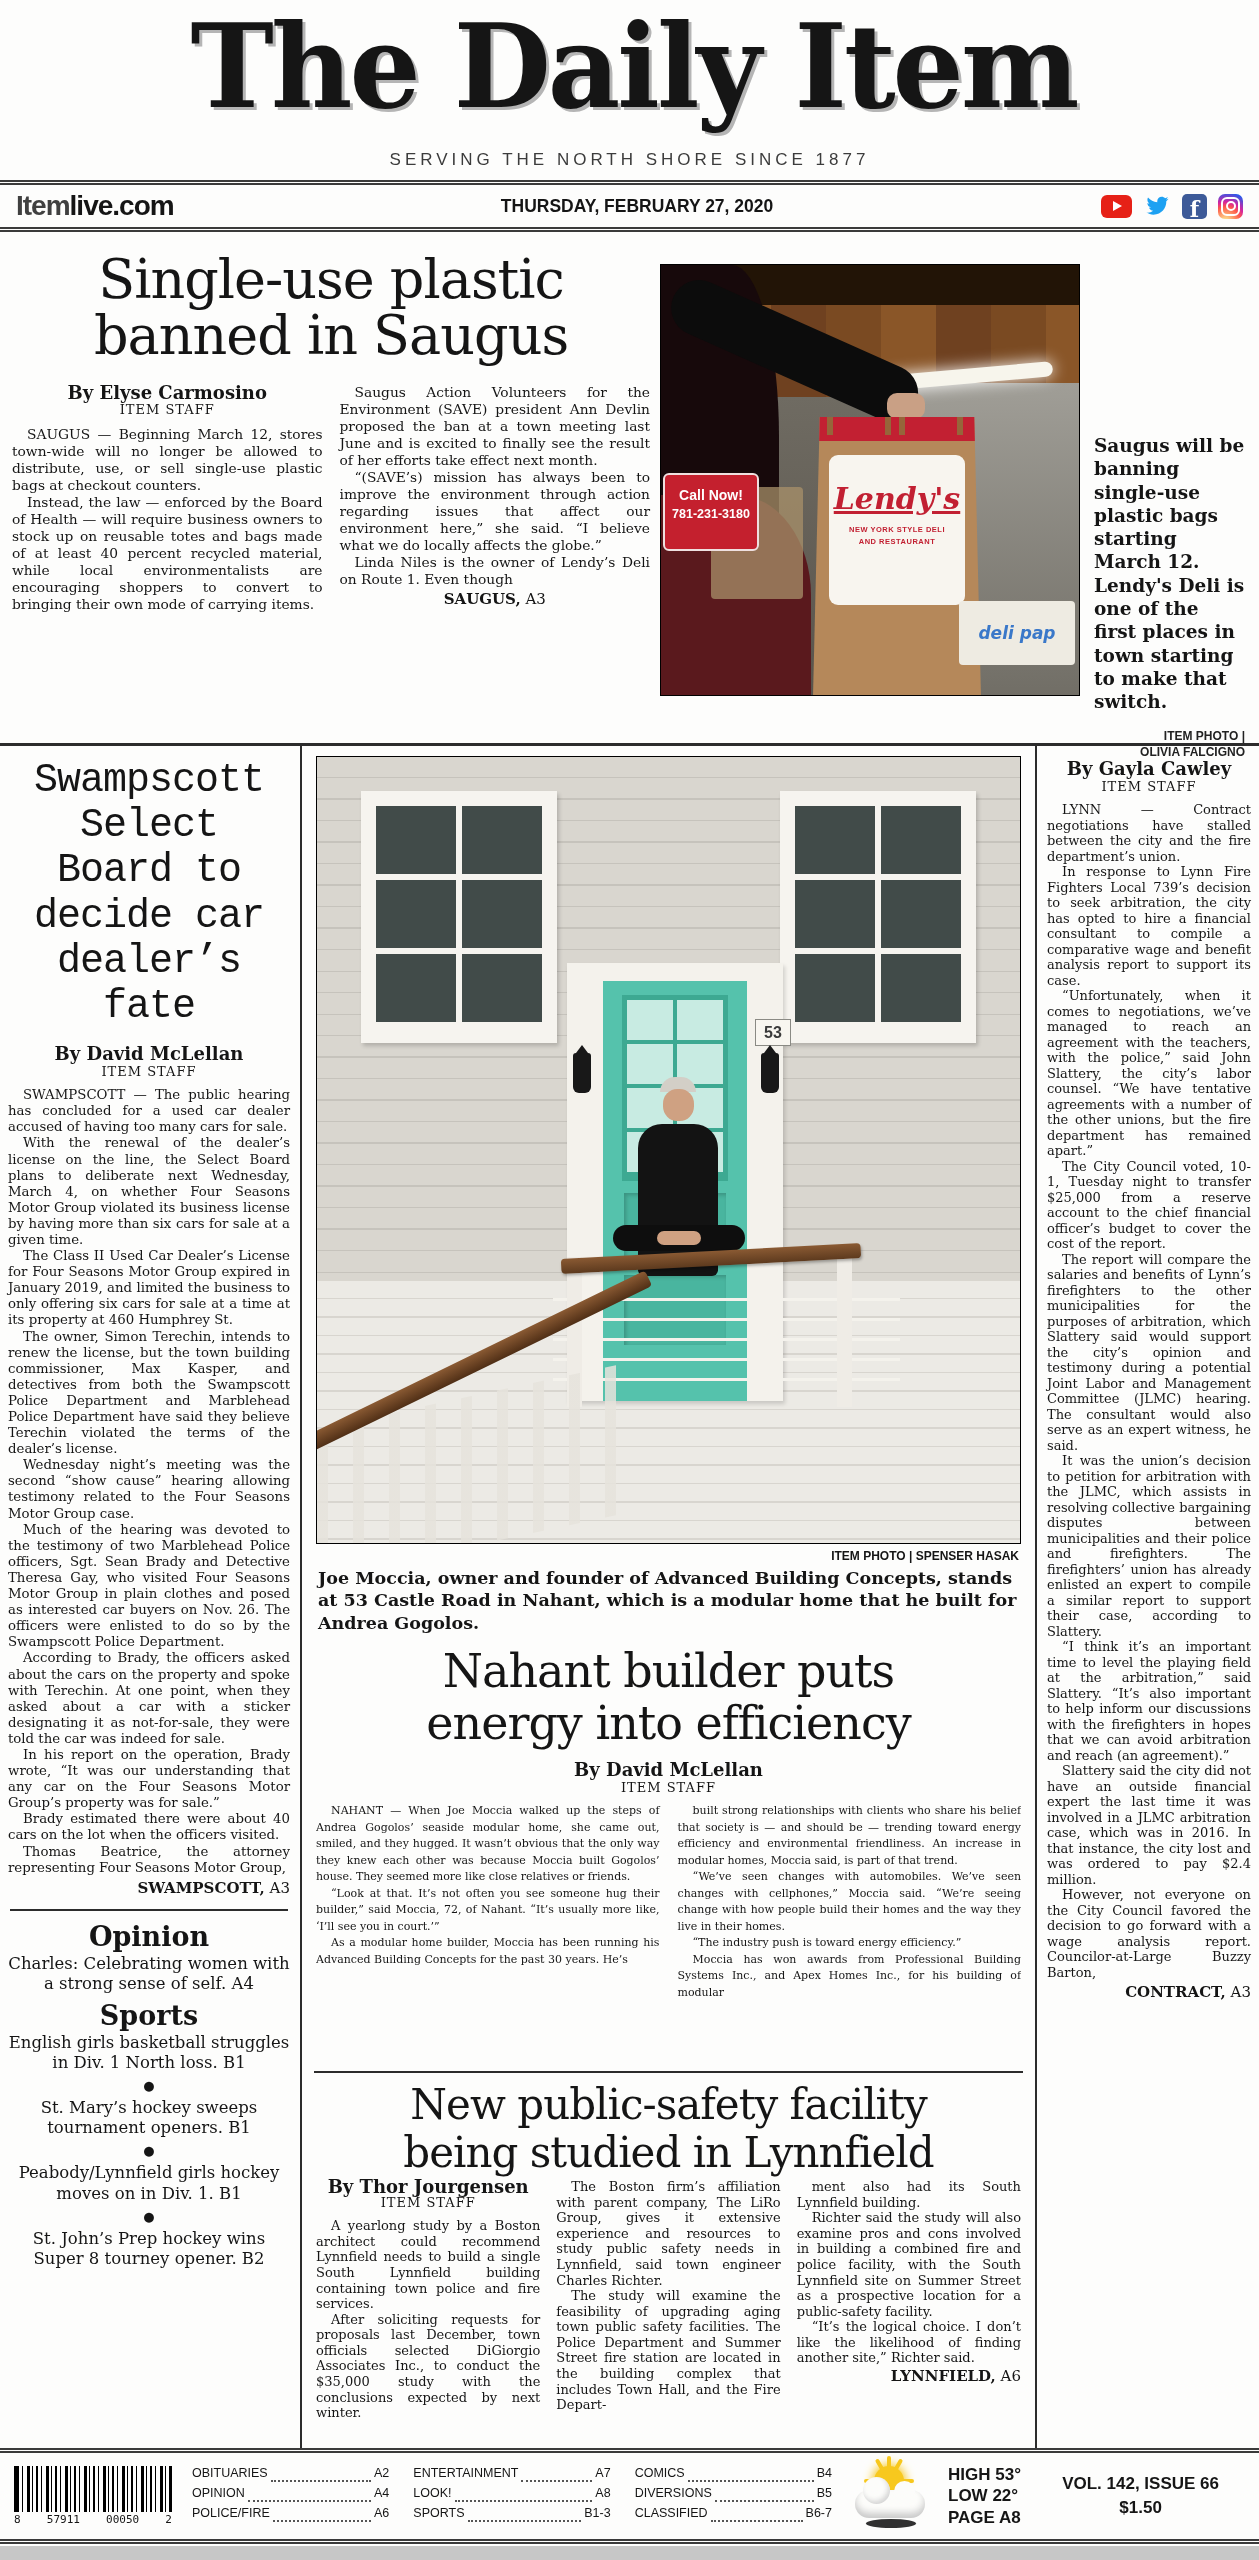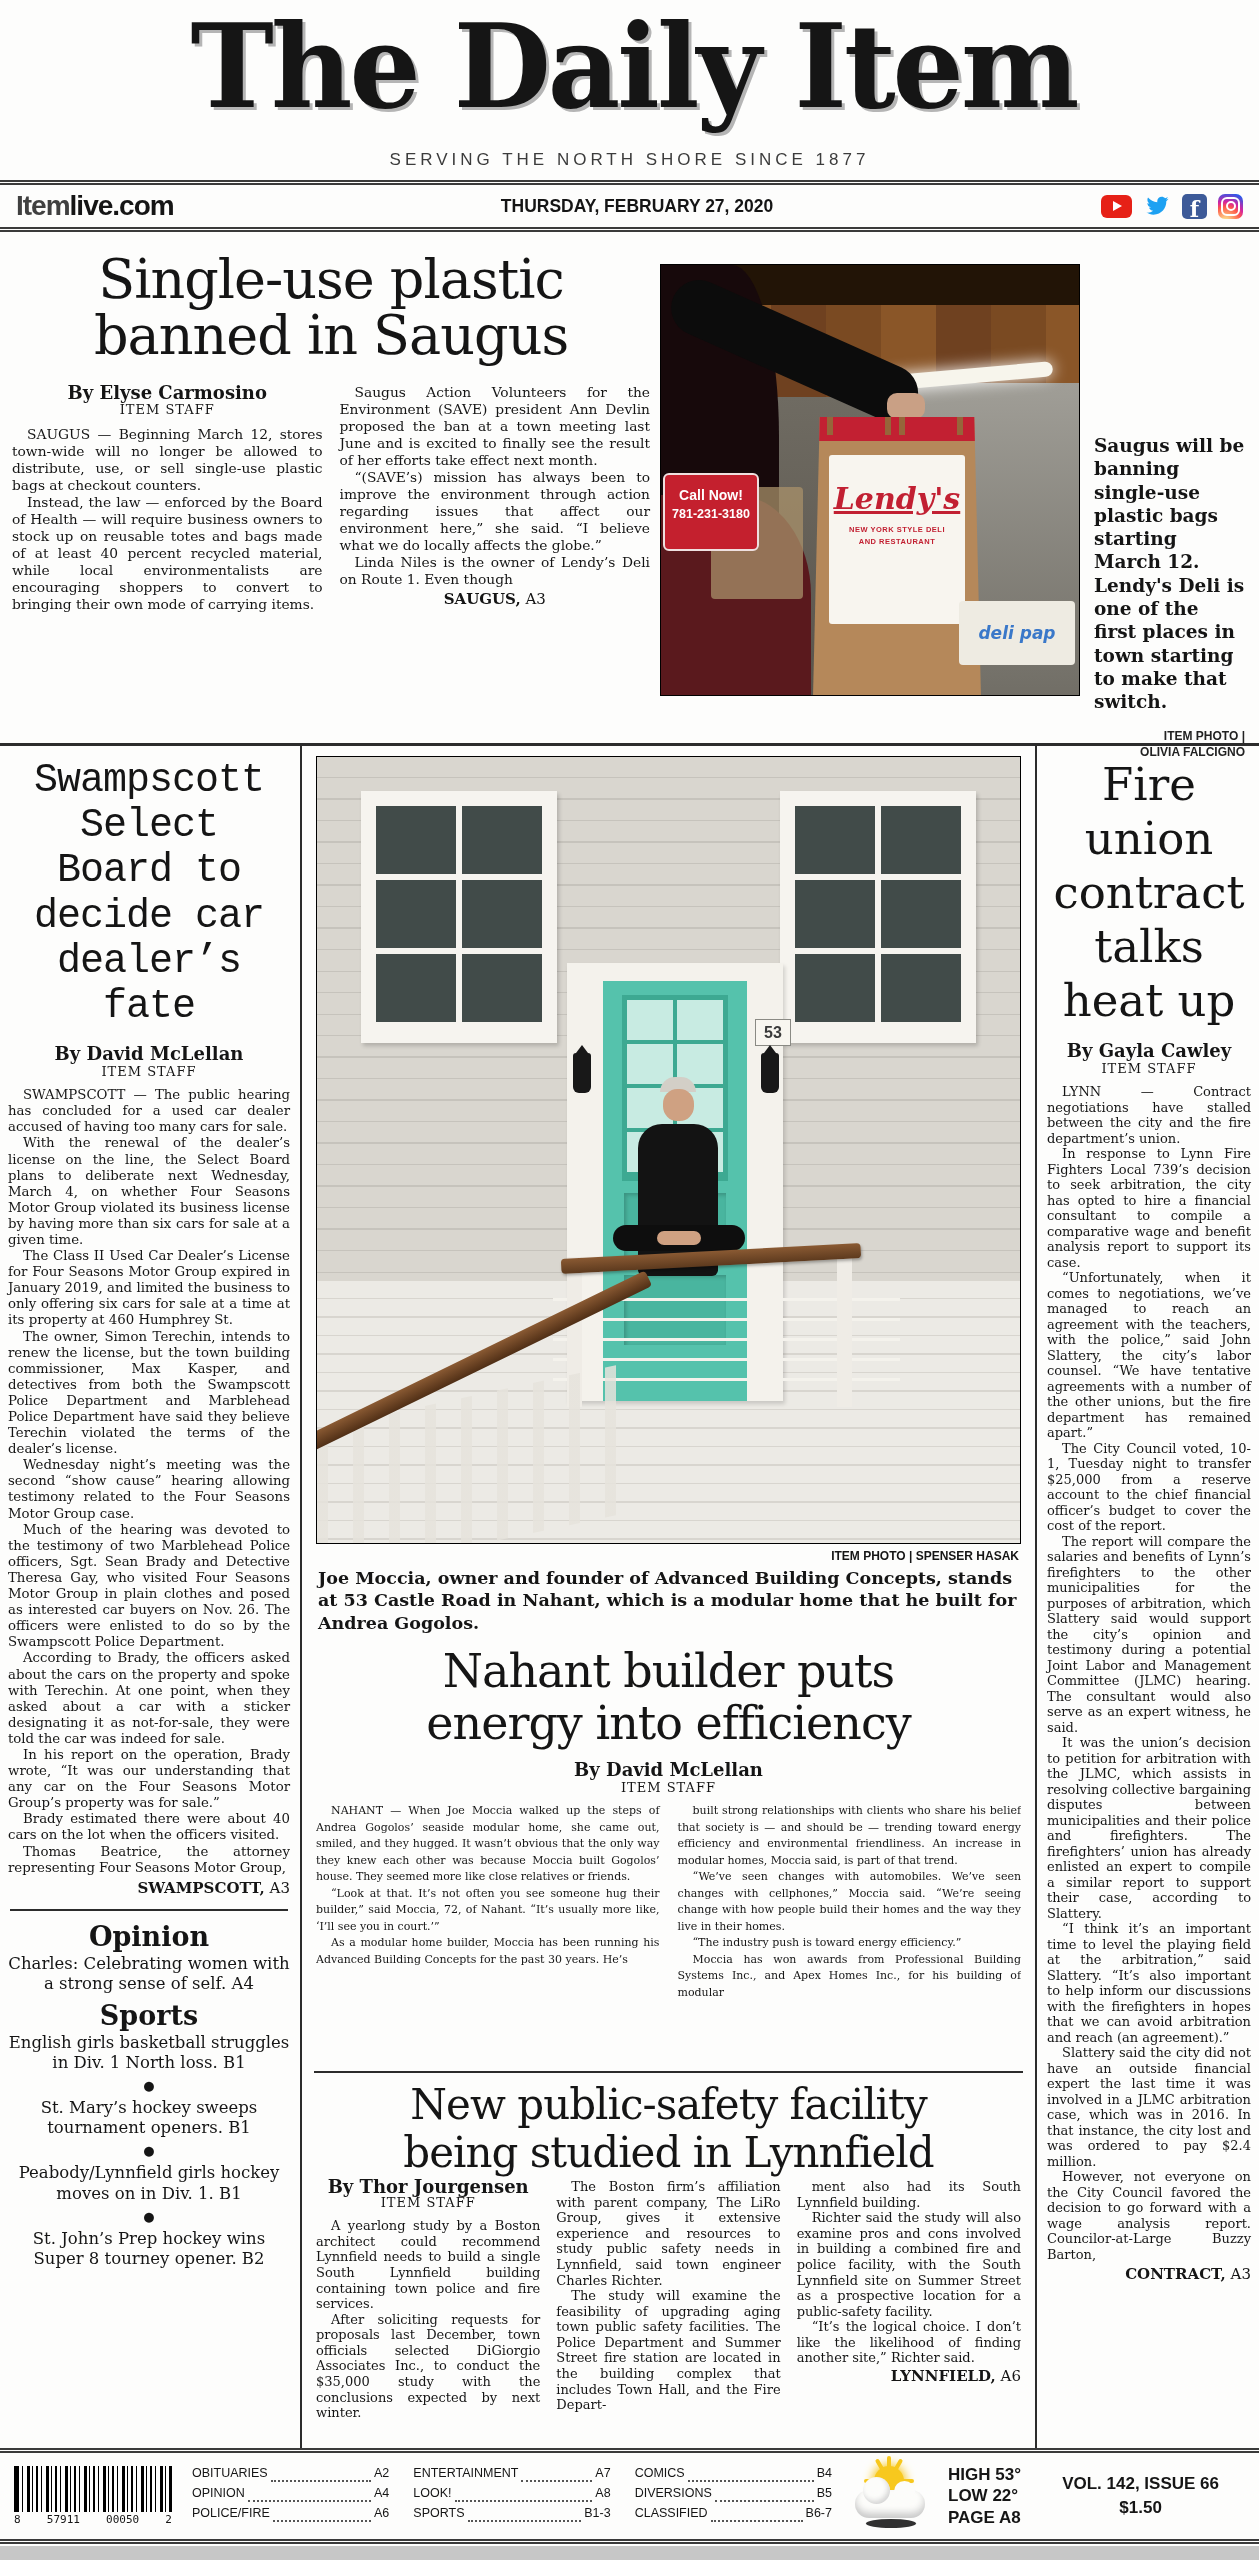--- a/index.html
+++ b/index.html
@@ -63,21 +63,21 @@
   .lp-steel { position: absolute; top: 118px; right: 0; width: 170px; bottom: 0; background: linear-gradient(180deg, #a09e97, #716e66); }
   .lp-light { position: absolute; top: 104px; right: 26px; width: 180px; height: 15px; background: #f7f5ec; transform: rotate(-5deg); border-radius: 8px; box-shadow: 0 0 16px #fff; }
   .lp-person { position: absolute; top: 0; left: 0; width: 118px; height: 100%; background: #17090b; border-radius: 0 40% 0 0; }
   .lp-maroon { position: absolute; bottom: 0; left: 0; width: 150px; height: 200px; background: #5a191d; border-radius: 0 50% 0 0; }
   .lp-arm { position: absolute; top: 6px; left: 24px; width: 265px; height: 56px; background: #0c0c0c; border-radius: 28px; transform: rotate(24deg); transform-origin: left top; }
   .lp-hand { position: absolute; top: 128px; left: 226px; width: 38px; height: 26px; background: #c9a085; border-radius: 10px; }
   .lp-bag2 { position: absolute; left: 50px; bottom: 96px; width: 92px; height: 112px; background: #a8906a; opacity: .75; border-radius: 4px; }
   .lp-bag { position: absolute; top: 152px; left: 152px; width: 168px; height: 280px; background: #b5885a; clip-path: polygon(4% 0, 96% 0, 100% 100%, 0 100%); }
   .lp-handle { position: absolute; top: -58px; width: 64px; height: 76px; border: 6px solid #96653a; border-bottom: none; border-radius: 36px 36px 0 0; }
   .lp-band { height: 24px; background: #c22032; }
-  .lp-label { position: absolute; top: 38px; left: 16px; right: 16px; height: 169px; background: #f8f5ef; border-radius: 3px; text-align: center; padding-top: 26px; }
+  .lp-label { position: absolute; top: 38px; left: 16px; right: 16px; height: 150px; background: #f8f5ef; border-radius: 9px; text-align: center; padding-top: 26px; }
   .lp-brand { font-family: "DejaVu Serif", serif; font-style: italic; font-weight: bold; font-size: 30px; color: #c22032; text-decoration: underline; }
   .lp-sub { font-family: "Liberation Sans", sans-serif; font-weight: bold; font-size: 7.5px; color: #c22032; margin-top: 8px; line-height: 1.6; letter-spacing: .5px; }
   .lp-sign { position: absolute; top: 208px; left: 2px; width: 96px; height: 78px; background: #c4202e; border: 2px solid #efe0e0; border-radius: 6px; color: #fff; text-align: center; font-family: "Liberation Sans", sans-serif; font-weight: bold; padding-top: 12px; }
   .lp-sign .l1 { font-size: 14px; } .lp-sign .l2 { font-size: 12.5px; margin-top: 4px; }
   .lp-deli { position: absolute; right: 4px; bottom: 30px; width: 116px; height: 64px; background: #eeebe2; border-radius: 4px; color: #3a78c9; font-style: italic; font-weight: bold; font-size: 17px; font-family: "DejaVu Sans", sans-serif; display: flex; align-items: center; justify-content: center; }
   
   .main { display: flex; height: 1702px; }
   .col-left { width: 302px; padding: 12px 10px 0 8px; border-right: 2px solid #2c2c2c; overflow: hidden; }
   .swamp-headline { font-size: 40px; line-height: 1.13; text-align: center; font-weight: normal; white-space: pre-line; letter-spacing: -1px; margin-bottom: 14px; font-family: Liberation Mono, monospace; }
   .body { font-size: 13.3px; line-height: 16.1px; text-align: justify; }
@@ -334,25 +334,20 @@
       <div class="lynn-col body">
         <p>ment also had its South Lynnfield building.</p>
         <p>Richter said the study will also examine pros and cons involved in building a combined fire and police facility, with the South Lynnfield site on Summer Street as a prospective location for a public-safety facility.</p>
         <p>“It’s the logical choice. I don’t like the likelihood of finding another site,” Richter said.</p>
         <div class="jump right"><b>LYNNFIELD,</b> <span>A6</span></div>
       </div>
     </div>
   </div>
 
   <div class="col-right">
-    <h2 class="fire-headline">Fire
-union
-contract
-talks
-heat up</h2>
     <div class="byline">By Gayla Cawley</div>
     <div class="org">ITEM STAFF</div>
     <div class="fire-body body">
       <p>LYNN — Contract negotiations have stalled between the city and the fire department’s union.</p>
       <p>In response to Lynn Fire Fighters Local 739’s decision to seek arbitration, the city has opted to hire a financial consultant to compile a comparative wage and benefit analysis report to support its case.</p>
       <p>“Unfortunately, when it comes to negotiations, we’ve managed to reach an agreement with the teachers, with the police,” said John Slattery, the city’s labor counsel. “We have tentative agreements with a number of the other unions, but the fire department has remained apart.”</p>
       <p>The City Council voted, 10-1, Tuesday night to transfer $25,000 from a reserve account to the chief financial officer’s budget to cover the cost of the report.</p>
       <p>The report will compare the salaries and benefits of Lynn’s firefighters to the other municipalities for the purposes of arbitration, which Slattery said would support the city’s opinion and testimony during a potential Joint Labor and Management Committee (JLMC) hearing. The consultant would also serve as an expert witness, he said.</p>
       <p>It was the union’s decision to petition for arbitration with the JLMC, which assists in resolving collective bargaining disputes between municipalities and their police and firefighters. The firefighters’ union has already enlisted an expert to compile a similar report to support their case, according to Slattery.</p>
       <p>“I think it’s an important time to level the playing field at the arbitration,” said Slattery. “It’s also important to help inform our discussions with the firefighters in hopes that we can avoid arbitration and reach (an agreement).”</p>

